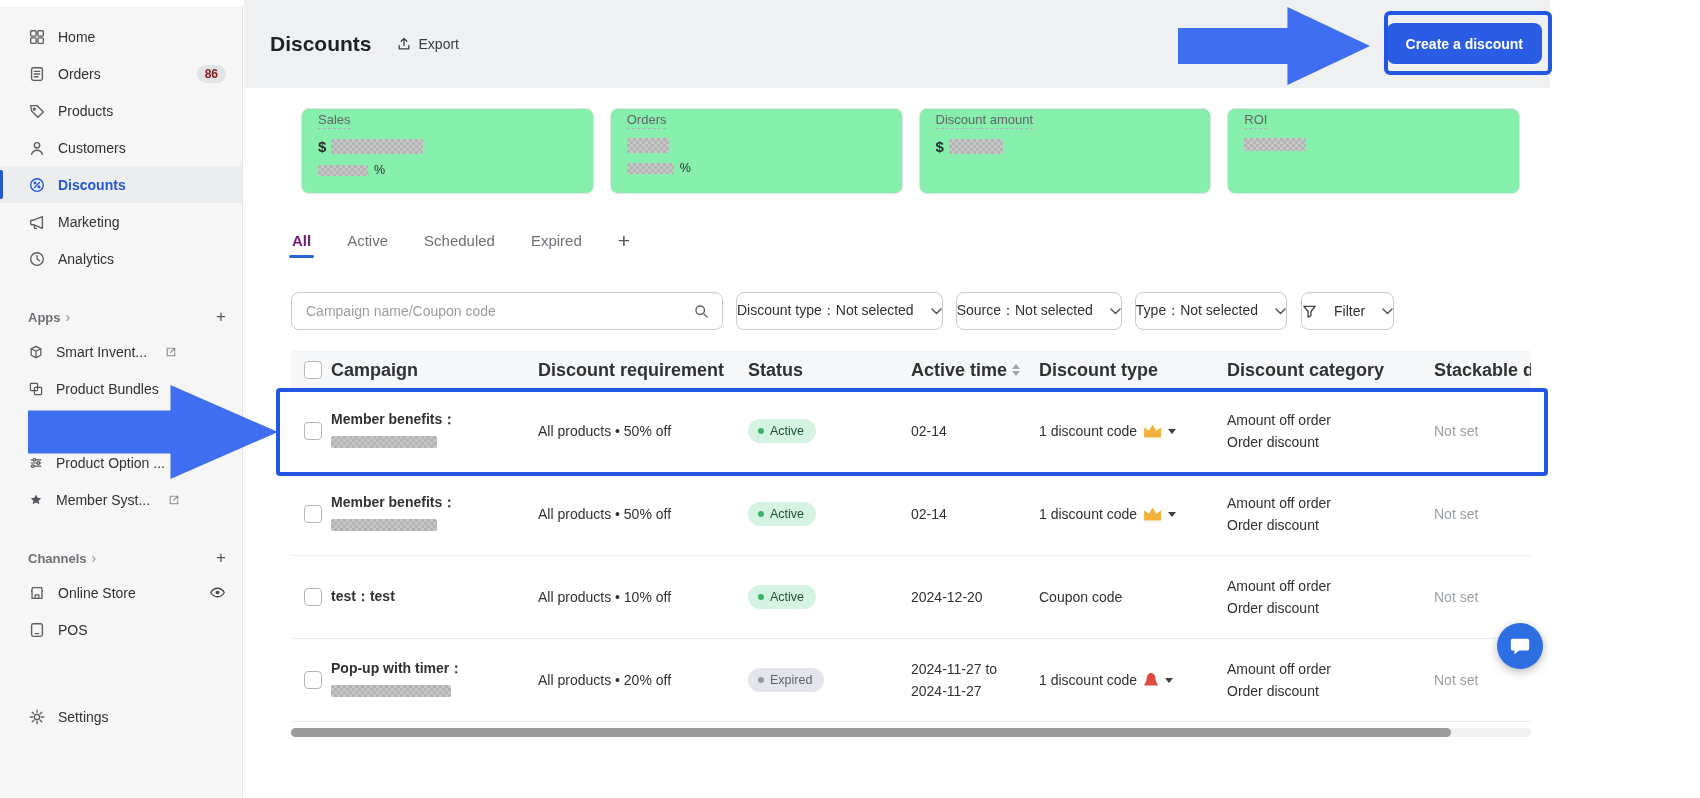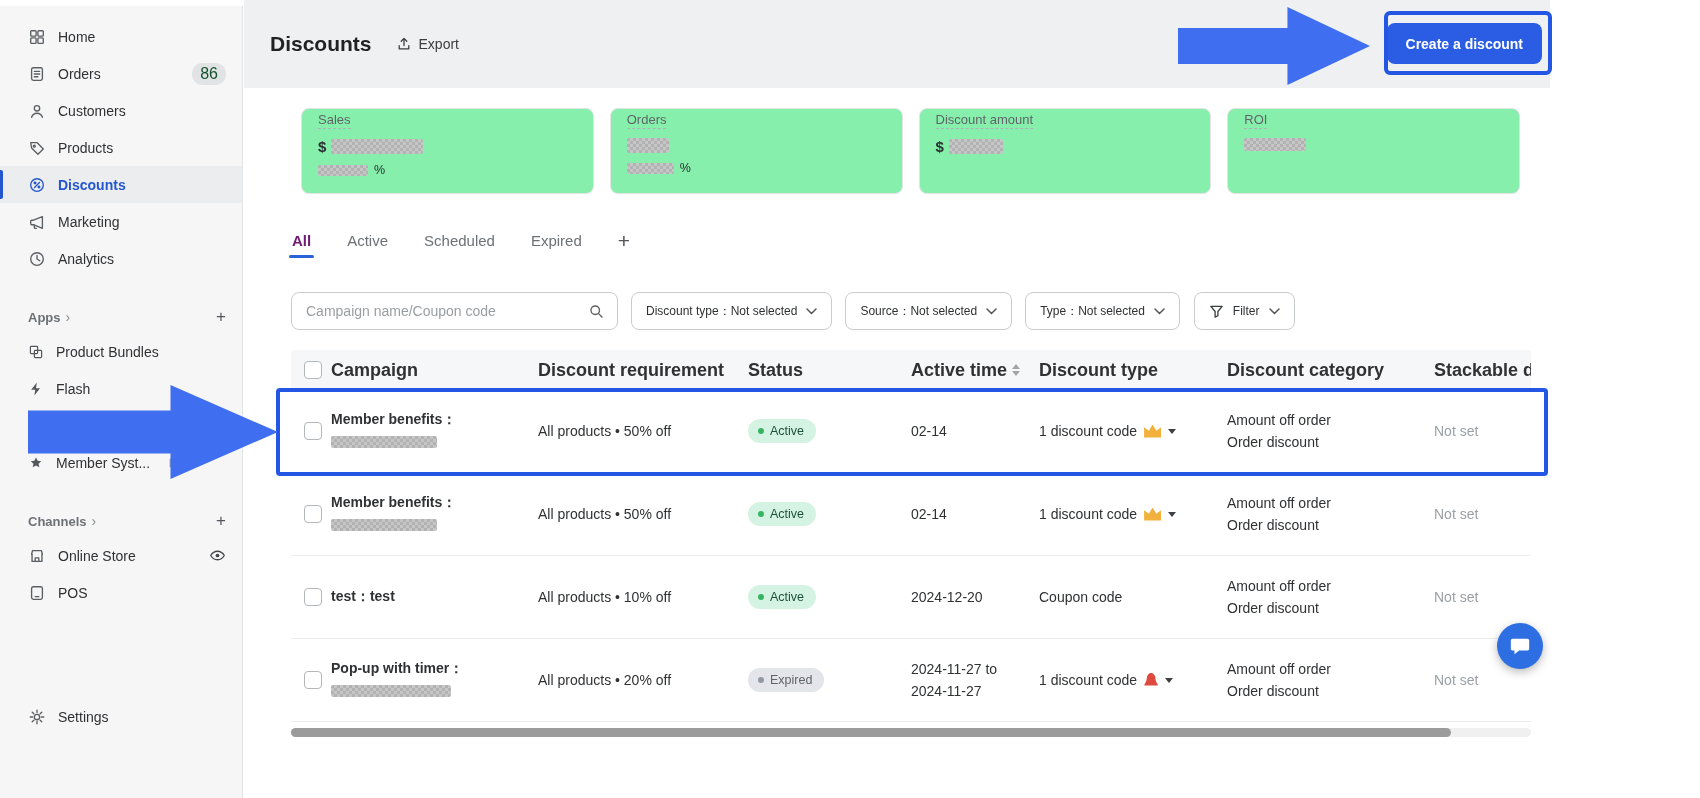--- a/index.html
+++ b/index.html
@@ -13,21 +13,21 @@
 
   
   .sidebar { position:absolute; left:0; top:6px; width:243px; height:798px;
     background:#f6f6f7; border-right:1px solid #e3e4e6; padding-top:12px; }
   .nav-item { display:flex; align-items:center; gap:12px; height:37px;
     padding:0 16px 0 28px; font-size:14px; font-weight:500; color:#2f3133; cursor:default; position:relative; }
   .nav-item .lbl { flex:0 1 auto; white-space:nowrap; overflow:hidden; }
   .nav-item .spacer { flex:1; }
   .nav-item.selected { background:#ebedef; color:#2456cf; font-weight:700; }
   .nav-item.selected::before { content:""; position:absolute; left:0; top:4px; bottom:4px; width:3px; background:#2456cf; border-radius:0 2px 2px 0; }
-  .badge { background:#e2e3e5; color:#14532d; font-size:16px; font-weight:400;
+  .badge { background:#e2e3e5; color:#7f1d1d; font-size:12px; font-weight:700;
     padding:2px 8px; border-radius:10px; }
   .section-row { display:flex; align-items:center; height:32px; margin-top:24px;
     padding:0 16px 0 28px; color:#6d7175; font-size:13px; font-weight:700; }
   .section-row .chev { color:#8a8d90; margin-left:5px; font-size:14px; font-weight:400; }
   .section-row .plus { margin-left:auto; color:#54575b; font-size:17px; font-weight:400; }
   .ext { color:#8a8d91; margin-left:6px; display:inline-flex; }
   .eye { margin-left:auto; color:#44474a; display:inline-flex; }
   .settings-item { position:absolute; left:0; right:0; top:692px; }
   .ic { flex:0 0 auto; }
 
@@ -61,27 +61,27 @@
   .tabs { display:flex; align-items:center; gap:36px; height:36px;
     margin:28px 0 0 48px; font-size:15px; color:#6d7175; }
   .tab { cursor:pointer; position:relative; }
   .tab.active { color:#701a75; font-weight:700; }
   .tab.active::after { content:""; position:absolute; left:-3px; right:-3px; bottom:-9px;
     height:3px; border-radius:2px; background:#2a62d8; }
   .tab-add { font-size:21px; color:#54575b; cursor:pointer; line-height:1; }
 
   
   .filters { display:flex; align-items:center; gap:13px; margin:34px 0 0 47px; }
-  .search-box { width:327px; height:38px; border:1px solid #c9cccf; border-radius:8px;
+  .search-box { width:432px; height:38px; border:1px solid #c9cccf; border-radius:8px;
     background:#fff; display:flex; align-items:center; padding:0 12px; }
   .search-box input { flex:1; border:none; outline:none; background:transparent;
     font-size:14px; color:#303030; font-family:inherit; }
   .search-box input::placeholder { color:#9b9ea1; }
   .dd { height:38px; border:1px solid #c9cccf; border-radius:8px; background:#fff;
-    display:flex; align-items:center; gap:9px; padding:0 14px; font-size:12px;
+    display:flex; align-items:center; gap:17px; padding:0 0; font-size:14px;
     color:#2f3133; cursor:pointer; white-space:nowrap; }
   .filter-btn { margin-left:1px; }
 
   
   .table { margin:20px 0 0 47px; width:1240px; overflow:hidden; }
   .grid { display:grid; grid-template-columns:40px 207px 210px 163px 128px 188px 207px 1fr;
     align-items:center; }
   .thead { height:40px; background:#f6f7f8; border-radius:3px; font-size:18px;
     font-weight:700; color:#2f3133; }
   .th { white-space:nowrap; overflow:hidden; padding-right:8px; display:flex; align-items:center; gap:5px; }
@@ -150,32 +150,32 @@
         <rect x="4" y="3" width="12" height="14" rx="2"></rect>
         <path d="M7 7h6M7 10h6M7 13h4"></path>
       </svg>
     <span class="lbl">Orders</span>
     <span class="spacer"></span>
     <span class="badge">86</span>
   </div>
 
   <div class="nav-item">
     <svg class="ic" width="18" height="18" viewBox="0 0 20 20" fill="none" stroke="#5c5f62" stroke-width="1.5" stroke-linecap="round" stroke-linejoin="round">
+        <path d="M3 4h7l7 7-6 6-7-7z"></path>
+        <circle cx="7" cy="8" r="1.1"></circle>
+      </svg>
+    <span class="lbl">Products</span>
+  </div>
+
+  <div class="nav-item">
+    <svg class="ic" width="18" height="18" viewBox="0 0 20 20" fill="none" stroke="#5c5f62" stroke-width="1.5" stroke-linecap="round" stroke-linejoin="round">
         <circle cx="10" cy="7" r="3"></circle>
         <path d="M4 17c1-3.2 3-4.5 6-4.5s5 1.3 6 4.5"></path>
       </svg>
     <span class="lbl">Customers</span>
-  </div>
-
-  <div class="nav-item">
-    <svg class="ic" width="18" height="18" viewBox="0 0 20 20" fill="none" stroke="#5c5f62" stroke-width="1.5" stroke-linecap="round" stroke-linejoin="round">
-        <path d="M3 4h7l7 7-6 6-7-7z"></path>
-        <circle cx="7" cy="8" r="1.1"></circle>
-      </svg>
-    <span class="lbl">Products</span>
   </div>
 
   <div class="nav-item selected">
     <svg class="ic" width="18" height="18" viewBox="0 0 20 20" fill="none" stroke="#2456cf" stroke-width="1.5" stroke-linecap="round" stroke-linejoin="round">
         <circle cx="10" cy="10" r="7"></circle>
         <path d="M7.3 12.7l5.4-5.4"></path>
         <circle cx="7.8" cy="7.8" r="0.9"></circle>
         <circle cx="12.2" cy="12.2" r="0.9"></circle>
       </svg>
     <span class="lbl">Discounts</span>
@@ -196,20 +196,33 @@
       </svg>
     <span class="lbl">Analytics</span>
   </div>
 
   <div class="section-row">
     <span>Apps</span>
     <span class="chev">›</span>
     <span class="plus">+</span>
   </div>
 
+  <div class="nav-item">
+    <svg class="ic" width="16" height="16" viewBox="0 0 20 20" fill="none" stroke="#54575b" stroke-width="1.5" stroke-linecap="round" stroke-linejoin="round">
+        <path d="M10 3l6 3v8l-6 3-6-3V6z"></path>
+        <path d="M4 6l6 3 6-3M10 9v8"></path>
+      </svg>
+    <span class="lbl">Smart Invent...</span>
+    <span class="ext">
+        <svg width="12" height="12" viewBox="0 0 16 16" fill="none" stroke="#8a8d91" stroke-width="1.5" stroke-linecap="round" stroke-linejoin="round">
+          <path d="M7 3H3v10h10V9"></path>
+          <path d="M9 3h4v4M13 3L7.5 8.5"></path>
+        </svg>
+      </span>
+  </div>
 
   <div class="nav-item">
     <svg class="ic" width="16" height="16" viewBox="0 0 20 20" fill="none" stroke="#54575b" stroke-width="1.5" stroke-linecap="round" stroke-linejoin="round">
         <rect x="3" y="3" width="9" height="9" rx="1"></rect>
         <rect x="8" y="8" width="9" height="9" rx="1"></rect>
       </svg>
     <span class="lbl">Product Bundles</span>
   </div>
 
   <div class="nav-item">

